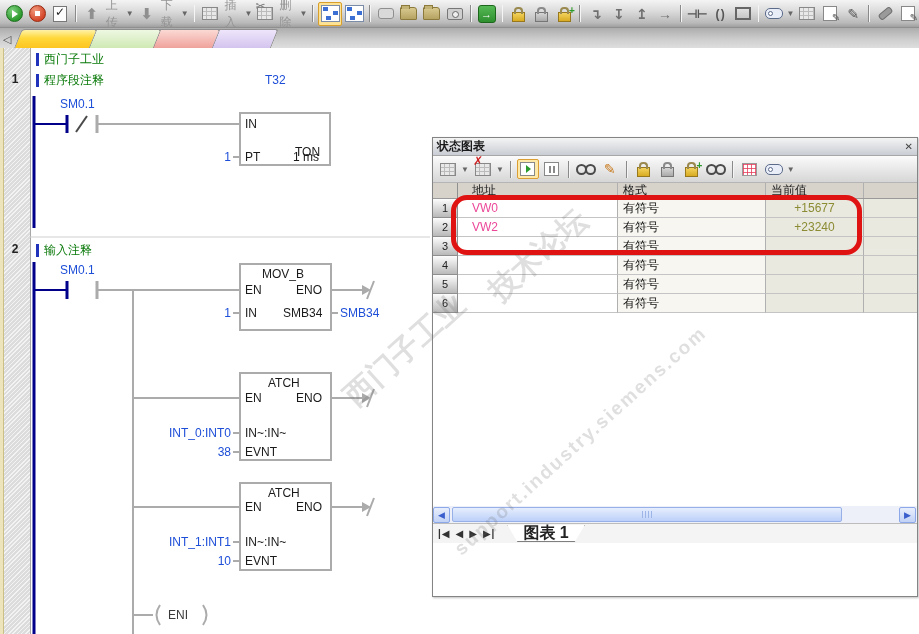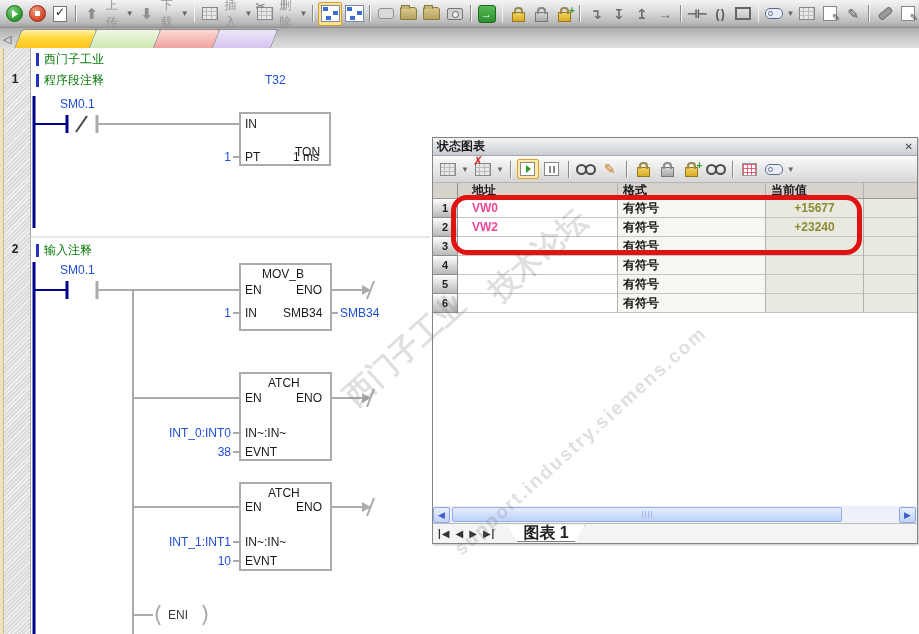--- a/index.html
+++ b/index.html
@@ -80,41 +80,41 @@
   .comment .bar{width:3px;height:13px;background:#2233bb;margin-right:5px;}
   .lad{position:absolute;font-size:12px;color:#1a1a1a;white-space:nowrap;}
   .lad.gray{color:#1d4ed8;}
   .lad.right{text-align:right;}
   svg#wires{position:absolute;left:0;top:0;pointer-events:none;}
 
   
   .wm{position:absolute;color:rgba(110,110,110,.22);font-weight:bold;transform:rotate(-42deg);z-index:40;pointer-events:none;white-space:nowrap;}
 
   
-  #statuswin{position:absolute;left:432px;top:137px;width:486px;height:407px;background:#fff;
+  #statuswin{position:absolute;left:432px;top:137px;width:486px;height:460px;background:#fff;
     border:1px solid #848484;box-sizing:border-box;z-index:30;box-shadow:1px 1px 2px rgba(0,0,0,.25);}
   #swtitle{height:17px;background:linear-gradient(#f4f4f4,#c9cdd4);border-bottom:1px solid #a7a7a7;
     display:flex;align-items:center;padding:0 4px;font-size:12px;font-weight:bold;color:#1a1a1a;}
   #swtitle .x{margin-left:auto;color:#444;font-size:10px;}
   #swtoolbar{height:26px;background:linear-gradient(#fbfbfb,#d6d6d6);border-bottom:1px solid #afafaf;
     display:flex;align-items:center;gap:2px;padding-left:4px;}
   .playsel{width:20px;height:18px;background:#FFE9A8;border:1px solid #DB9E33;border-radius:2px;display:flex;align-items:center;justify-content:center;}
   .minibox{width:13px;height:12px;background:#fff;border:1px solid #888;display:flex;align-items:center;justify-content:center;}
   .minibox .tri{width:0;height:0;border-left:5px solid #2d9a2d;border-top:4px solid transparent;border-bottom:4px solid transparent;margin-left:1px;}
   .pausebars{display:flex;gap:2px;}
   .pausebars i{width:2px;height:7px;background:#8a8a8a;}
   .binoc{display:flex;}
   .binoc i{width:7px;height:7px;border:2px solid #4a4a4a;border-radius:50%;}
   .binoc i+i{margin-left:-2px;}
   .chartic{width:13px;height:11px;background:#fff;border:1px solid #999;
     background-image:linear-gradient(rgba(230,60,90,.8) 1px,transparent 1px),linear-gradient(90deg,rgba(230,60,90,.8) 1px,transparent 1px);
     background-size:4px 4px;}
   .redx{position:absolute;color:#cf1f1f;font-weight:bold;font-size:12px;left:1px;top:-4px;}
 
-  #swtable{position:absolute;left:0;top:44px;width:484px;font-weight:bold;}
+  #swtable{position:absolute;left:0;top:44px;width:484px;}
   .srow{display:flex;height:19px;box-sizing:border-box;}
   .shead{height:17px;background:#D7D3CB;border-top:1px solid #b5b5b5;border-bottom:1px solid #9a9a9a;}
   .c-num{width:25px;box-sizing:border-box;border-right:1px solid #8f8f8f;border-bottom:1px solid #8f8f8f;
     background:linear-gradient(#fdfdfd,#b9b9b9);font-size:11px;color:#222;display:flex;align-items:center;justify-content:center;}
   .shead .c-num{background:#D7D3CB;border-bottom:none;}
   .c-addr{width:160px;box-sizing:border-box;border-right:1px solid #b0b0b0;border-bottom:1px solid #c4c4c4;
     background:#fff;font-size:12px;color:#ec4899;display:flex;align-items:center;padding-left:14px;}
   .c-fmt{width:148px;box-sizing:border-box;border-right:1px solid #b0b0b0;border-bottom:1px solid #c4c4c4;
     background:#F7F6F0;font-size:12px;color:#111;display:flex;align-items:center;padding-left:5px;}
   .c-val{width:98px;box-sizing:border-box;border-right:1px solid #b0b0b0;border-bottom:1px solid #c4c4c4;

